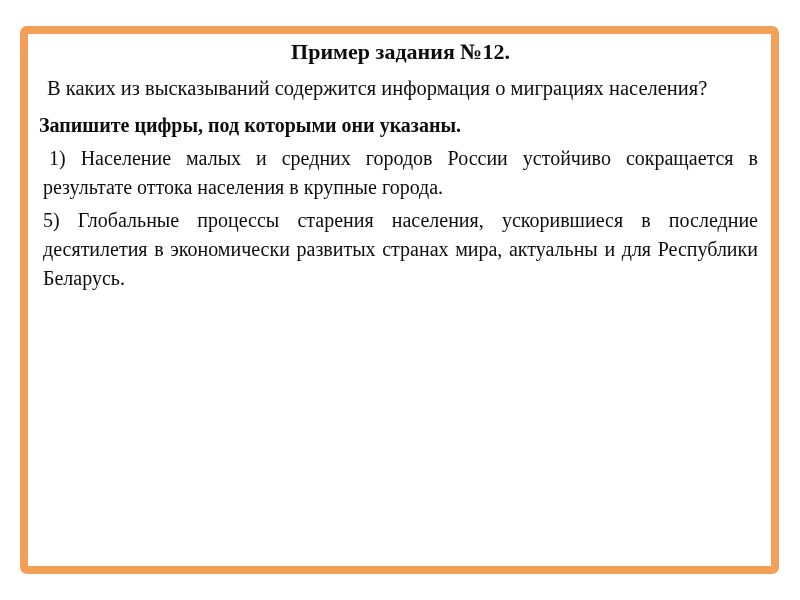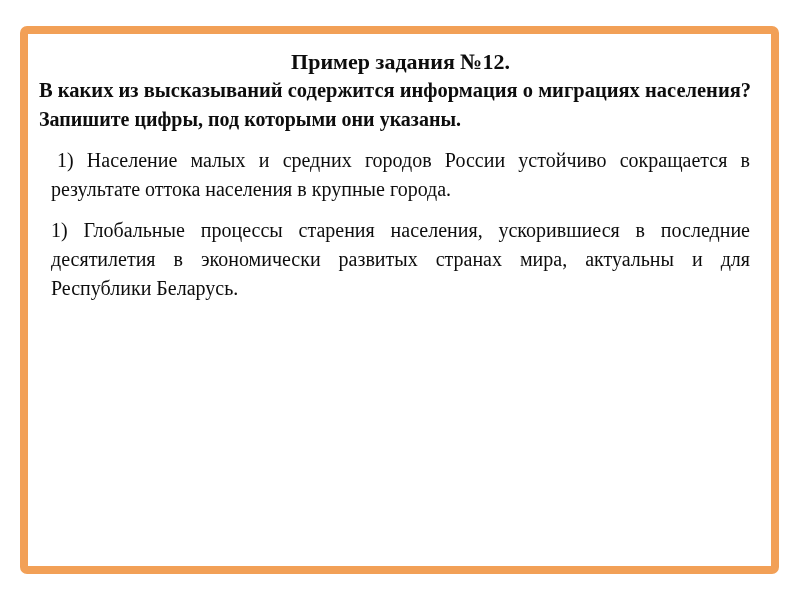--- a/index.html
+++ b/index.html
@@ -23,56 +23,56 @@
     left: 20px;
     top: 26px;
     right: 21px;
     bottom: 26px;
     border: 8px solid #F2A057;
     border-radius: 7px;
     background: #ffffff;
     box-sizing: border-box;
   }
   .content {
-    padding: 13px 9px 0 11px;
+    padding: 3px 9px 0 11px;
     font-size: 20px;
     line-height: 29px;
   }
   .title {
     margin: 0;
     text-align: center;
     font-weight: bold;
     font-size: 22px;
     line-height: 29px;
   }
   .question {
-    margin: 0;
-    font-weight: bold;
+    margin: 8px;
+    font-weight: normal;
     font-size: 20.5px;
     text-align: justify;
   }
   .instruction {
     margin: 0;
     text-align: left;
     font-weight: bold;
   }
   .statement {
-    margin: 12px;
+    margin: 4px;
     text-align: justify;
   }
   .statement.first {
     text-indent: 0.3em;
   }
 </style>
 </head>
 <body>
 
 <div class="slide">
   <div class="frame">
     <div class="content">
       <p class="title">Пример задания №12.</p>
       <p class="question">В каких из высказываний содержится информация о миграциях населения?</p>
       <p class="instruction">Запишите цифры, под которыми они указаны.</p>
       <p class="statement first">1) Население малых и средних городов России устойчиво сокращается в результате оттока населения в крупные города.</p>
-      <p class="statement">1) Глобальные процессы старения населения, ускорившиеся в последние десятилетия в экономически развитых странах мира, актуальны и для Республики Беларусь.</p>
+      <p class="statement">5) Глобальные процессы старения населения, ускорившиеся в последние десятилетия в экономически развитых странах мира, актуальны и для Республики Беларусь.</p>
     </div>
   </div>
 </div>
 
 </body></html>

